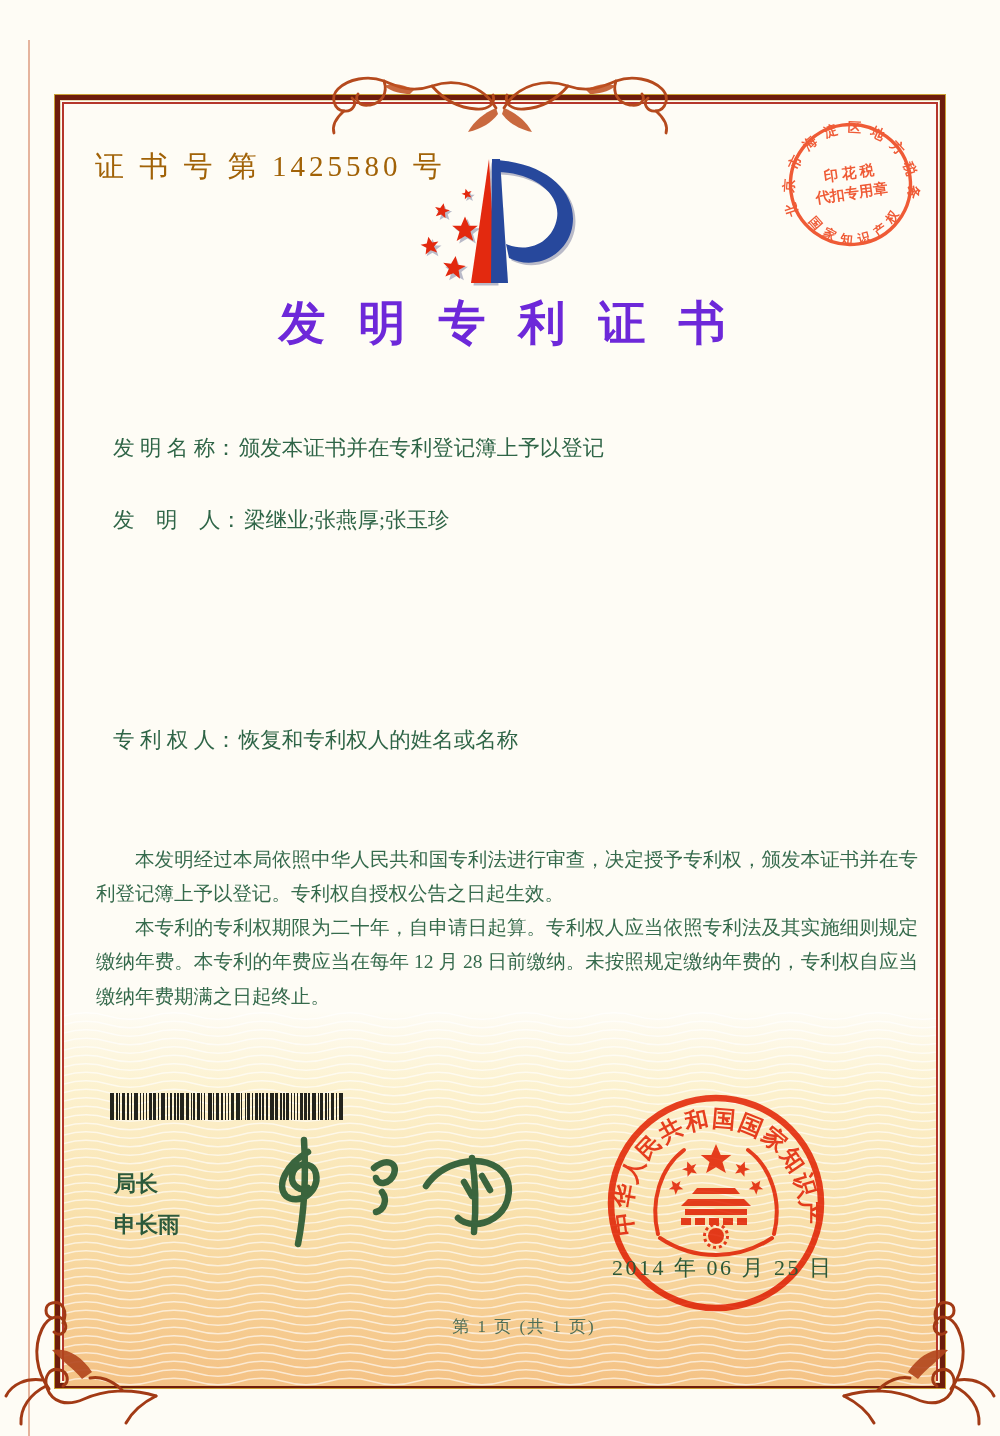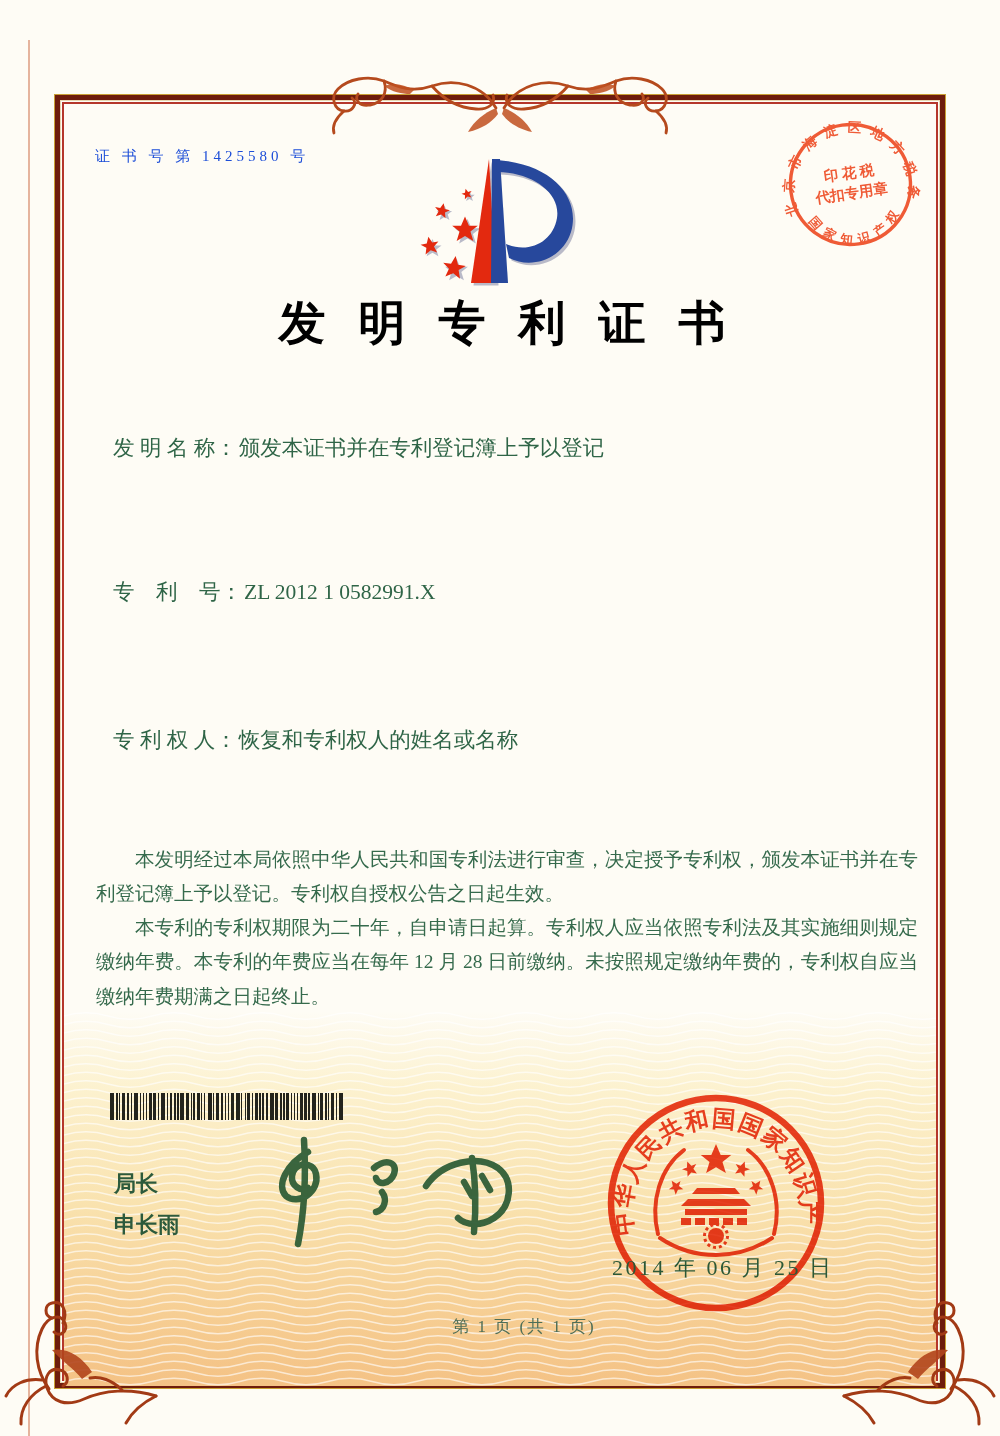--- a/index.html
+++ b/index.html
@@ -14,26 +14,26 @@
   .frame{position:absolute;box-sizing:border-box;left:55px;top:95px;width:890px;height:1293px;
     border:5px solid #6e1c0c;box-shadow:0 0 0 1px #c9a035, inset 0 0 0 1px #e7d7b0;}
   .frame-inner{position:absolute;inset:2px;border:2px solid #b5372b;}
   
   .lower-bg{position:absolute;left:64px;top:1012px;width:872px;height:374px;
     background:linear-gradient(180deg, rgba(253,248,228,0) 0%, rgba(252,240,201,.85) 20%,
       #f9e2ae 52%, #f6cd92 82%, #f4c285 100%);}
   .waves-svg{position:absolute;left:64px;top:1012px;width:872px;height:374px;}
   .content{position:absolute;inset:0;z-index:3;}
   
-  .cert-no{position:absolute;left:95px;top:147px;font-size:15px;color:#1d4ed8;
+  .cert-no{position:absolute;left:95px;top:147px;font-size:29px;color:#a16207;
     letter-spacing:4px;white-space:nowrap;}
   .logo-svg{position:absolute;left:405px;top:154px;}
   .tax-stamp-svg{position:absolute;left:778px;top:112px;transform:rotate(-8deg);opacity:.93;}
   .doc-title{position:absolute;left:4px;right:0;top:292px;text-align:center;
-    font-size:47px;font-weight:bold;color:#000000;letter-spacing:33px;text-indent:33px;
+    font-size:47px;font-weight:bold;color:#6d28d9;letter-spacing:33px;text-indent:33px;
     white-space:nowrap;}
   .field{position:absolute;left:113px;font-size:21.5px;color:#2f6547;white-space:nowrap;}
   .f1{top:433px}.f2{top:505px}.f3{top:577px}.f4{top:649px}.f5{top:725px}.f6{top:795px}
   .field .lab{margin-right:2px;}
   .paras{position:absolute;left:96px;top:843px;width:822px;font-size:19.5px;
     line-height:1.75;color:#356a4c;text-align:justify;}
   .paras p{margin:0;text-indent:2em;}
   .barcode{position:absolute;left:110px;top:1093px;width:263px;height:27px;
     display:flex;align-items:stretch;overflow:hidden;}
   .barcode .bar{background:#23231c;flex:none;}
@@ -153,21 +153,21 @@
       <text font-size="12.5" font-weight="bold" fill="#ee4f28" font-family="Liberation Serif, serif">
         <textPath href="#taxBot" startOffset="0" textLength="128" lengthAdjust="spacing">国家知识产权局</textPath>
       </text>
       <text x="72.5" y="66" text-anchor="middle" font-size="14.5" font-weight="bold" fill="#ee4f28">印 花 税</text>
       <text x="72.5" y="86" text-anchor="middle" font-size="14.5" font-weight="bold" fill="#ee4f28">代扣专用章</text>
     </svg>
 
     <div class="doc-title">发明专利证书</div>
 
     <div class="field f1"><span class="lab">发 明 名 称：</span><span>颁发本证书并在专利登记簿上予以登记</span></div>
-    <div class="field f3"><span class="lab">专　利　号：</span><span>ZL 2012 1 0582991.X</span></div>
+    <div class="field f2"><span class="lab">发　明　人：</span><span>梁继业;张燕厚;张玉珍</span></div>
     <div class="field f5"><span class="lab">专 利 权 人：</span><span>恢复和专利权人的姓名或名称</span></div>
 
     <div class="paras">
       <p>本发明经过本局依照中华人民共和国专利法进行审查，决定授予专利权，颁发本证书并在专利登记簿上予以登记。专利权自授权公告之日起生效。</p>
       <p>本专利的专利权期限为二十年，自申请日起算。专利权人应当依照专利法及其实施细则规定缴纳年费。本专利的年费应当在每年 12 月 28 日前缴纳。未按照规定缴纳年费的，专利权自应当缴纳年费期满之日起终止。</p>
     </div>
 
     <div class="barcode" id="barcode">
         <div class="bar" style="width: 4.05px; margin-right: 2.2px;"></div>
         <div class="bar" style="width: 1.35px; margin-right: 1.5px;"></div>

